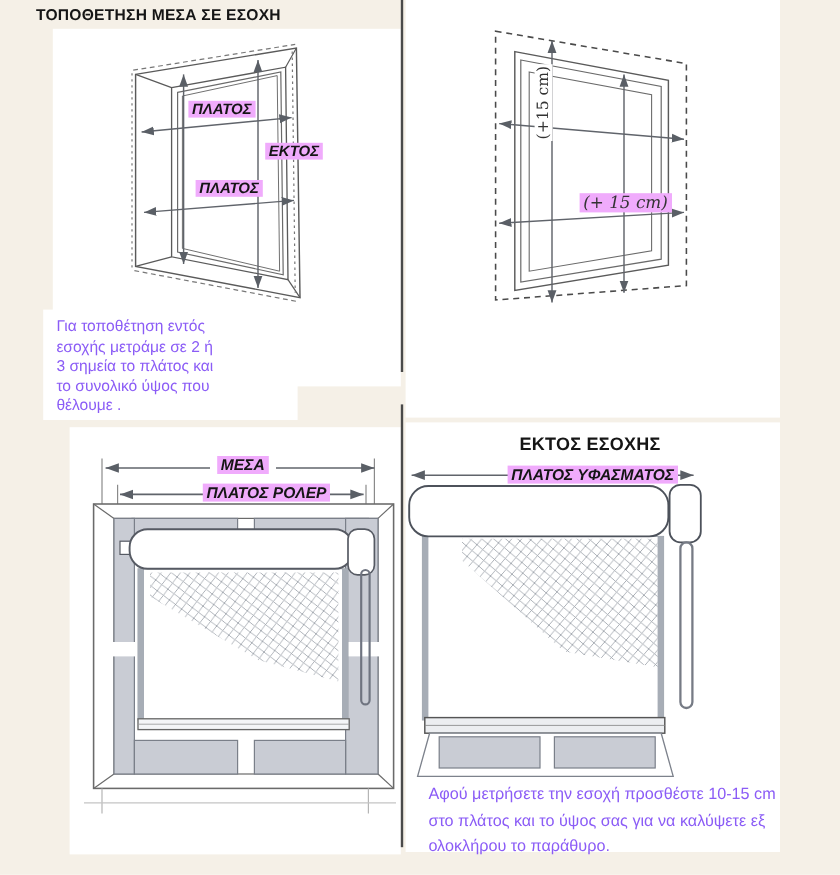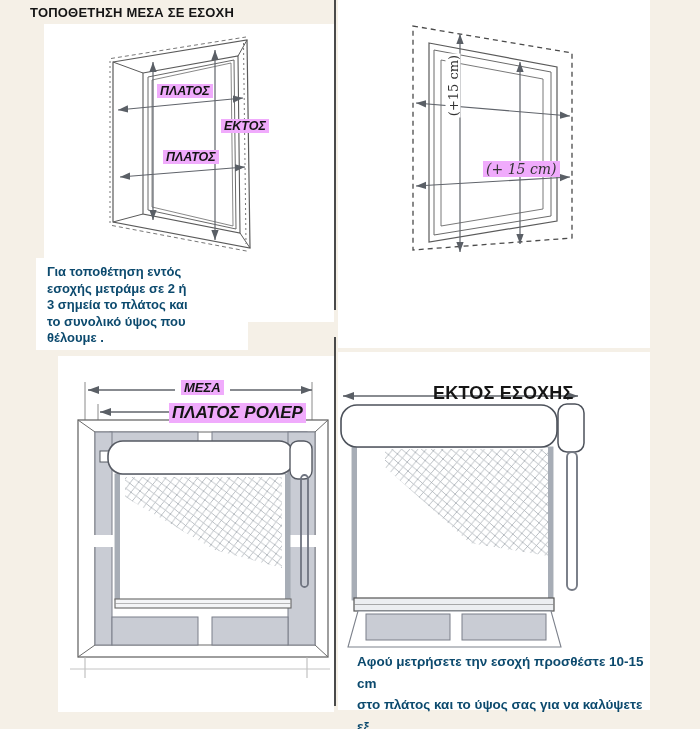--- a/index.html
+++ b/index.html
@@ -3,21 +3,21 @@
 <meta charset="utf-8">
 <style>
   html,body{margin:0;padding:0;}
   body{font-family:"Liberation Sans",sans-serif;}
   #stage{position:relative;width:700px;height:729px;background:#f5f0e7;overflow:hidden;}
   .panel{position:absolute;background:#ffffff;}
   .divider{position:absolute;left:334px;width:2px;background:#4a4a4a;}
   .lbl{position:absolute;font-weight:bold;color:#151515;white-space:nowrap;}
   .title{font-size:13px;letter-spacing:.2px;}
   .dim{font-size:12.5px;}
-  .note{position:absolute;font-weight:bold;color:#0c4a6e;white-space:pre-line;}
+  .note{position:absolute;font-weight:normal;color:#8b5cf6;white-space:pre-line;}
   .serif{font-family:"DejaVu Serif",serif;font-weight:normal;color:#333;}
   .onwhite{background:#f0abfc;padding:0 3px;font-style:italic;}
   svg{position:absolute;overflow:visible;}
   .rot{transform:rotate(-90deg);transform-origin:center center;text-align:center;}
 </style>
 </head>
 <body>
 
 <div id="stage">
 
@@ -129,21 +129,21 @@
 
     <rect x="55" y="224" width="176" height="9" fill="#f4f5f7" stroke="#666" stroke-width="1.1"></rect>
     <line x1="55" y1="228.5" x2="231" y2="228.5" stroke="#999" stroke-width="0.7"></line>
 
     <line x1="25" y1="282" x2="25" y2="303" stroke="#b5b5b5" stroke-width="1"></line>
     <line x1="247" y1="282" x2="247" y2="303" stroke="#b5b5b5" stroke-width="1"></line>
     <line x1="10" y1="294" x2="270" y2="294" stroke="#c4c4c4" stroke-width="1"></line>
   </svg>
 
   <div class="lbl dim onwhite" style="left:181px;top:380px;font-size:13px;">ΜΕΣΑ</div>
-  <div class="lbl dim onwhite" style="left:169px;top:403px;font-size:17px;">ΠΛΑΤΟΣ ΡΟΛΕΡ</div>
+  <div class="lbl dim onwhite" style="left:169px;top:403px;font-size:13px;">ΠΛΑΤΟΣ ΡΟΛΕΡ</div>
 
   <svg style="left:335px;top:360px;" width="295" height="300" viewBox="0 0 295 300">
     <defs>
       <marker id="br-ah" markerWidth="9" markerHeight="7" refX="8.5" refY="3.5" orient="auto-start-reverse">
         <path d="M0,0.4 L8.5,3.5 L0,6.6 Z" fill="#5a5f66"></path>
       </marker>
       <pattern id="br-net" width="9" height="9" patternUnits="userSpaceOnUse" patternTransform="rotate(-5)">
         <path d="M0,9 L9,0 M0,0 L9,9" stroke="#9aa0a8" stroke-width="0.7" fill="none"></path>
       </pattern>
     </defs>
@@ -159,18 +159,19 @@
     <rect x="232" y="92" width="10" height="138" rx="5" fill="none" stroke="#767b85" stroke-width="1.9"></rect>
 
     <rect x="19" y="238" width="200" height="13" fill="#eceef1" stroke="#555" stroke-width="1.2"></rect>
     <line x1="19" y1="244.5" x2="219" y2="244.5" stroke="#888" stroke-width="0.7"></line>
 
     <polygon points="23,251 216,251 226,287 13,287" fill="#ffffff" stroke="#7d828c" stroke-width="1.1"></polygon>
     <rect x="31" y="254" width="84" height="26" fill="#c9ccd4" stroke="#7a7f89" stroke-width="1"></rect>
     <rect x="127" y="254" width="84" height="26" fill="#c9ccd4" stroke="#7a7f89" stroke-width="1"></rect>
   </svg>
 
-  <div class="lbl title" style="left:433px;top:362px;font-size:18px;margin-top:21px;">ΕΚΤΟΣ ΕΣΟΧΗΣ</div>
+  <div class="lbl title" style="left:433px;top:362px;font-size:15px;">ΕΚΤΟΣ ΕΣΟΧΗΣ</div>
+  <div class="lbl dim onwhite" style="left:423px;top:388px;font-size:13px;">ΠΛΑΤΟΣ ΥΦΑΣΜΑΤΟΣ</div>
   <div class="note" style="left:357px;top:651px;width:295px;font-size:13.5px;line-height:21.5px;">Αφού μετρήσετε την εσοχή προσθέστε 10-15 cm
 στο πλάτος και το ύψος σας για να καλύψετε εξ
 ολοκλήρου το παράθυρο.</div>
 
 </div>
 
 </body></html>

